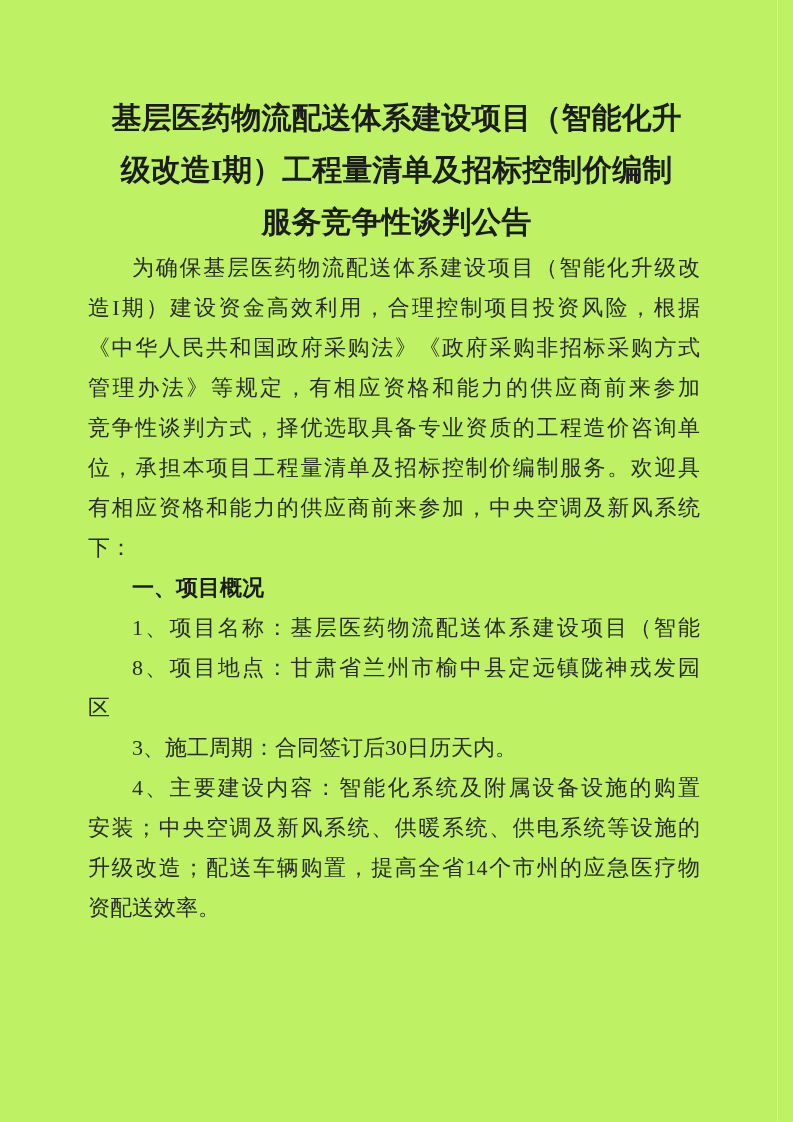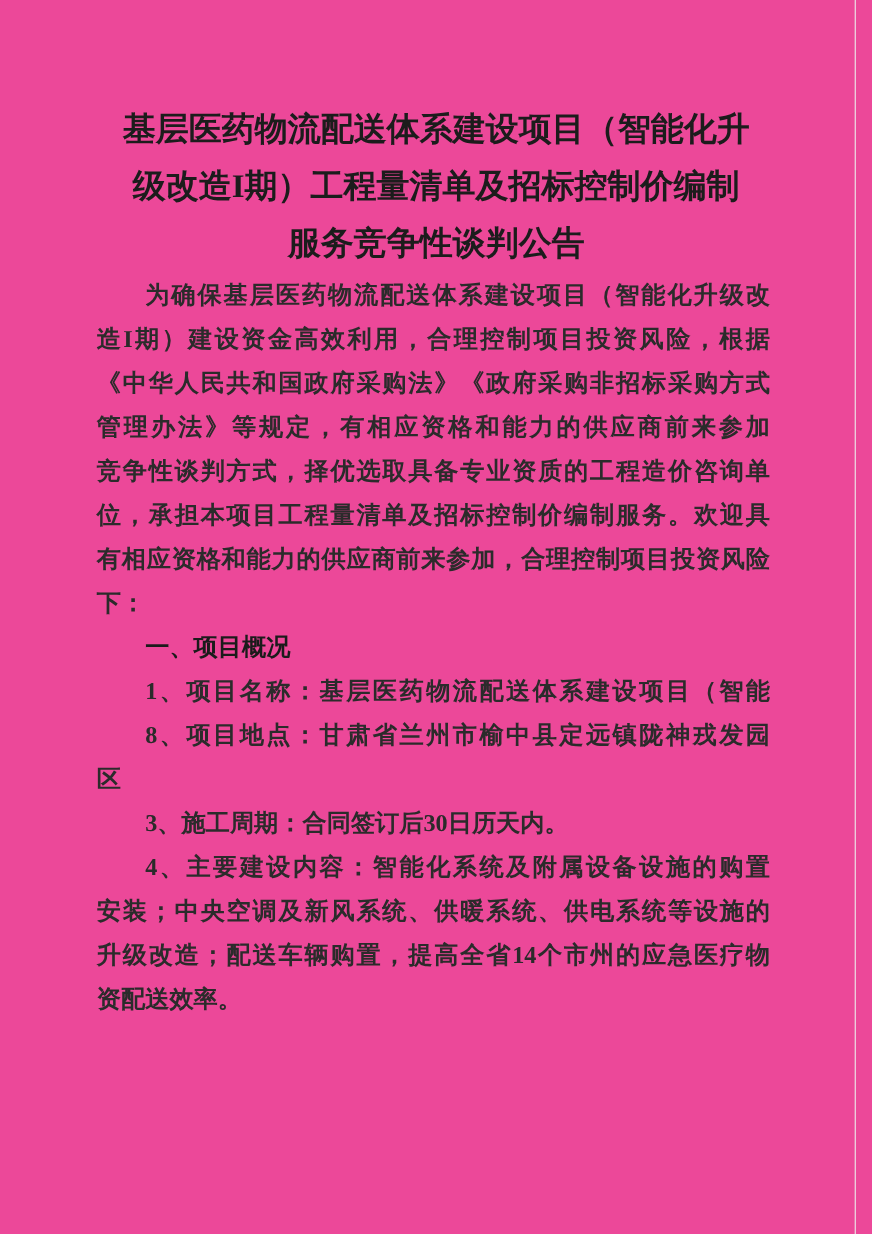--- a/index.html
+++ b/index.html
@@ -5,21 +5,21 @@
   html, body {
     margin: 0;
     padding: 0;
     background: #e9e9e9;
   }
   .page {
     position: relative;
     width: 793px;
     height: 1122px;
     margin: 0 auto;
-    background: #ec4899;
+    background: #bef264;
     overflow: hidden;
     font-family: "Liberation Serif", "DejaVu Serif", serif;
     color: #262626;
   }
   .scan-edge {
     position: absolute;
     top: 0;
     left: 777px;
     width: 1px;
     height: 100%;
@@ -43,21 +43,20 @@
     left: 88px;
     width: 612px;
     font-size: 22px;
     line-height: 40px;
     color: #2b2b2b;
   }
   .ln {
     height: 40px;
     white-space: nowrap;
     overflow: visible;
-    font-weight: bold;
   }
   
   .ln.fill {
     white-space: normal;
     text-align: justify;
     text-align-last: justify;
   }
   .ln.indent {
     text-indent: 2em;
   }
@@ -82,21 +81,21 @@
 
   <div class="doc-body">
 
     <div>
       <div class="ln fill indent">为确保基层医药物流配送体系建设项目（智能化升级改</div>
       <div class="ln fill">造I期）建设资金高效利用，合理控制项目投资风险，根据</div>
       <div class="ln fill">《中华人民共和国政府采购法》《政府采购非招标采购方式</div>
       <div class="ln fill">管理办法》等规定，有相应资格和能力的供应商前来参加</div>
       <div class="ln fill">竞争性谈判方式，择优选取具备专业资质的工程造价咨询单</div>
       <div class="ln fill">位，承担本项目工程量清单及招标控制价编制服务。欢迎具</div>
-      <div class="ln fill">有相应资格和能力的供应商前来参加，合理控制项目投资风险</div>
+      <div class="ln fill">有相应资格和能力的供应商前来参加，中央空调及新风系统</div>
       <div class="ln">下：</div>
     </div>
 
     <div class="ln heading indent">一、项目概况</div>
 
     <div>
       <div class="ln fill indent">1、项目名称：基层医药物流配送体系建设项目（智能</div>
     </div>
 
     <div>

